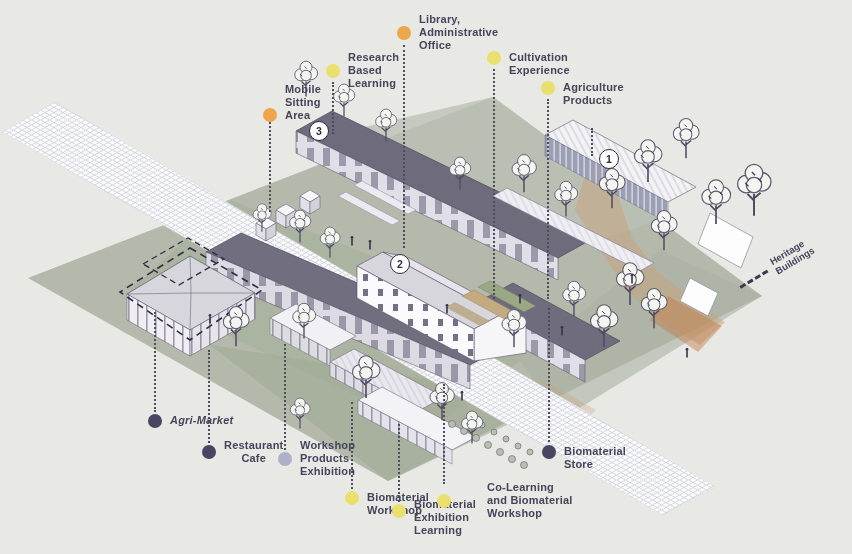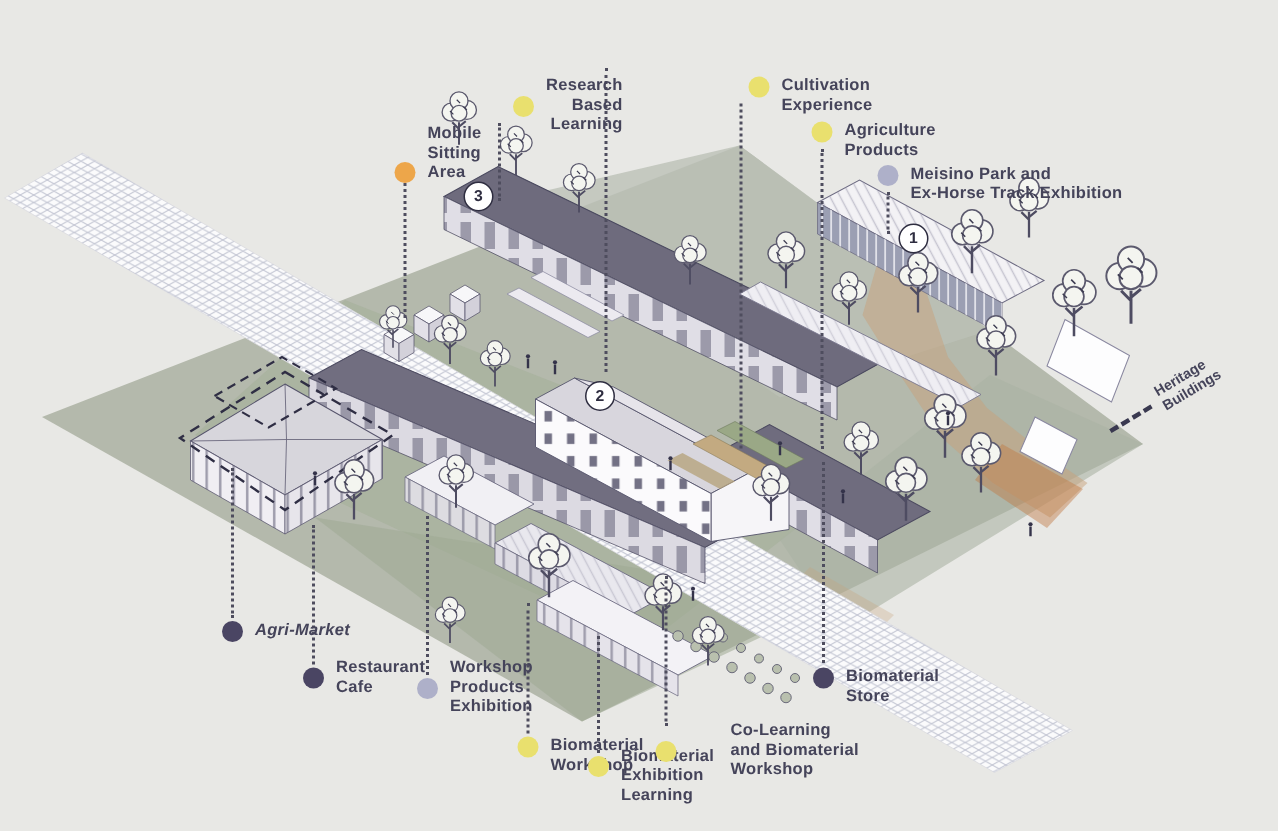--- a/index.html
+++ b/index.html
@@ -250,52 +250,53 @@
   <div class="leader" style="left:284px;top:344px;height:106px;"></div>
   <div class="leader" style="left:351px;top:402px;height:87px;"></div>
   <div class="leader" style="left:398px;top:424px;height:78px;"></div>
   <div class="leader" style="left:443px;top:384px;height:100px;"></div>
   <div class="leader" style="left:548px;top:308px;height:134px;"></div>
 
   <div class="badge" style="left:599px;top:149px;">1</div>
   <div class="badge" style="left:390px;top:254px;">2</div>
   <div class="badge" style="left:309px;top:121px;">3</div>
 
-  <div class="callout align-2" style="left:342px;top:64px;text-align:right;">
+  <div class="callout align-2" style="left:397px;top:26px;">
+    <span class="dot" style="background: rgb(237, 166, 74);"></span>
+    <div class="callout-text">Library,
+Administrative
+Office</div>
+  </div>
+  <div class="callout align-2" style="left:326px;top:64px;">
     <span class="dot" style="background: rgb(233, 224, 110);"></span>
     <div class="callout-text">Research
 Based
 Learning</div>
   </div>
-  <div class="callout" style="left:499px;top:51px;">
+  <div class="callout" style="left:487px;top:51px;">
     <span class="dot" style="background: rgb(233, 224, 110);"></span>
     <div class="callout-text">Cultivation
 Experience</div>
   </div>
   <div class="callout align-2" style="left:263px;top:96px;align-items:flex-end;">
     <span class="dot" style="background: rgb(237, 166, 74);"></span>
     <div class="callout-text">Mobile
 Sitting
 Area</div>
   </div>
   <div class="callout" style="left:541px;top:81px;">
     <span class="dot" style="background: rgb(233, 224, 110);"></span>
     <div class="callout-text">Agriculture
 Products</div>
   </div>
-  <div class="callout" style="left:585px;top:110px;">
-    <span class="dot" style="background: rgb(174, 176, 201);"></span>
-    <div class="callout-text">Meisino Park and
-Ex-Horse Track Exhibition</div>
-  </div>
   <div class="callout" style="left:148px;top:414px;font-style:italic;">
     <span class="dot" style="background: rgb(74, 69, 99);"></span>
     <div class="callout-text">Agri-Market</div>
   </div>
-  <div class="callout align-15" style="left:202px;top:445px;">
+  <div class="callout align-15" style="left:202px;top:445px;text-align:center;">
     <span class="dot" style="background: rgb(74, 69, 99);"></span>
     <div class="callout-text">Restaurant
 Cafe</div>
   </div>
   <div class="callout align-2" style="left:278px;top:452px;">
     <span class="dot" style="background: rgb(174, 176, 201);"></span>
     <div class="callout-text">Workshop
 Products
 Exhibition</div>
   </div>

